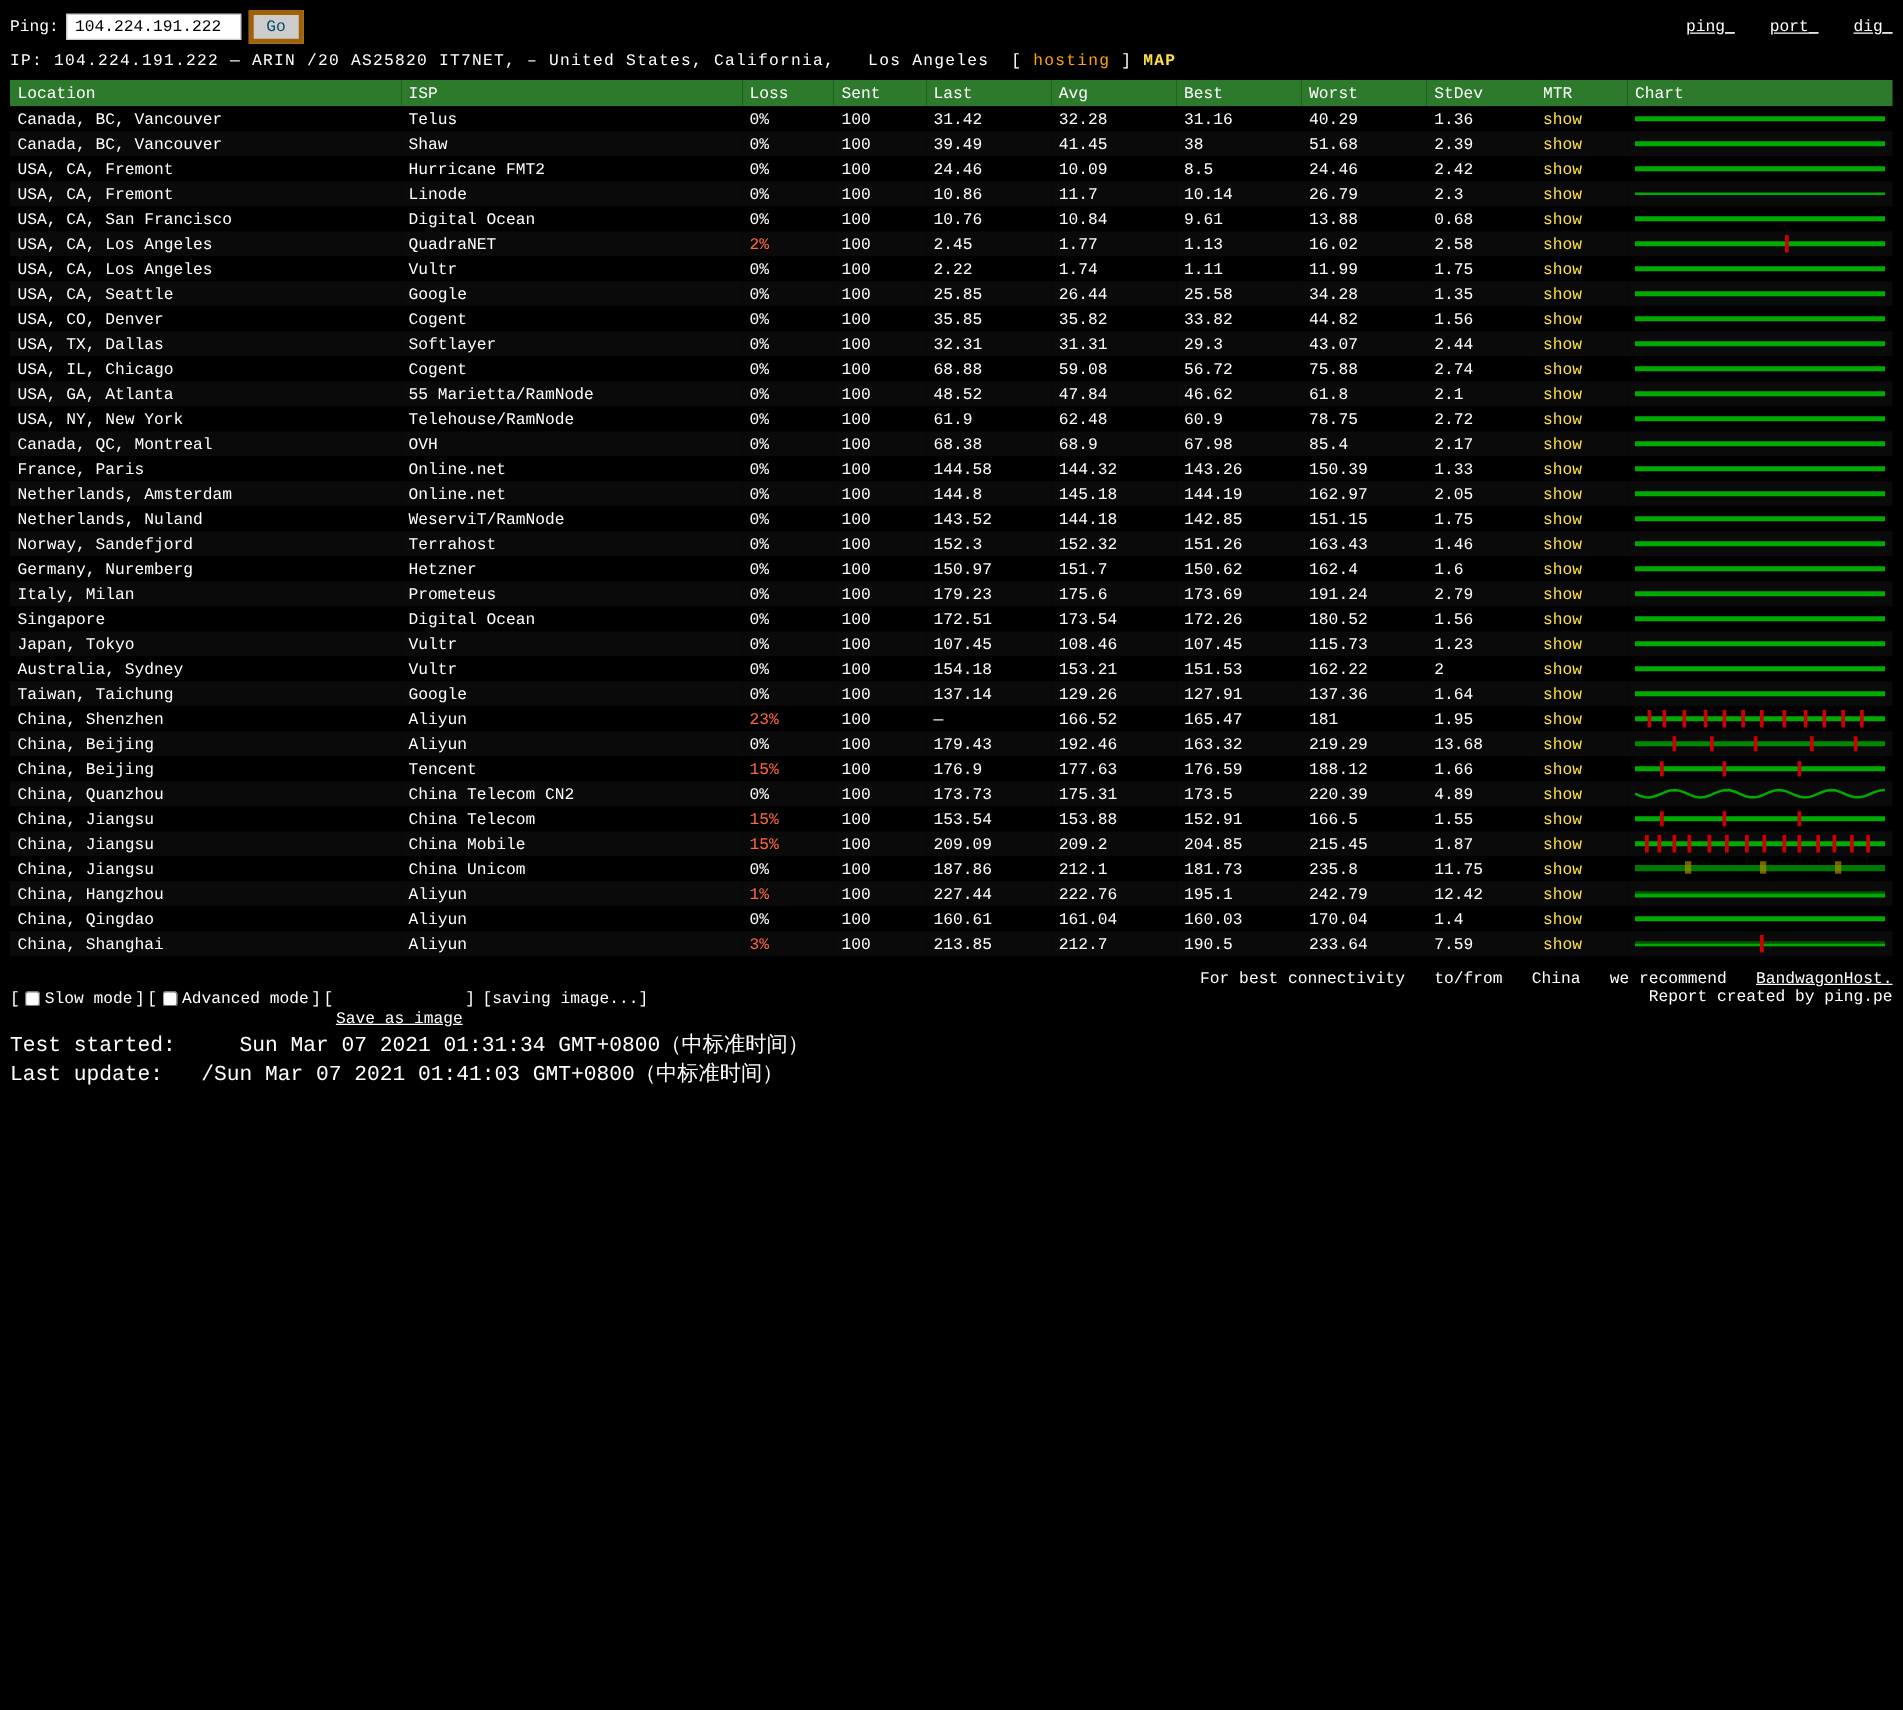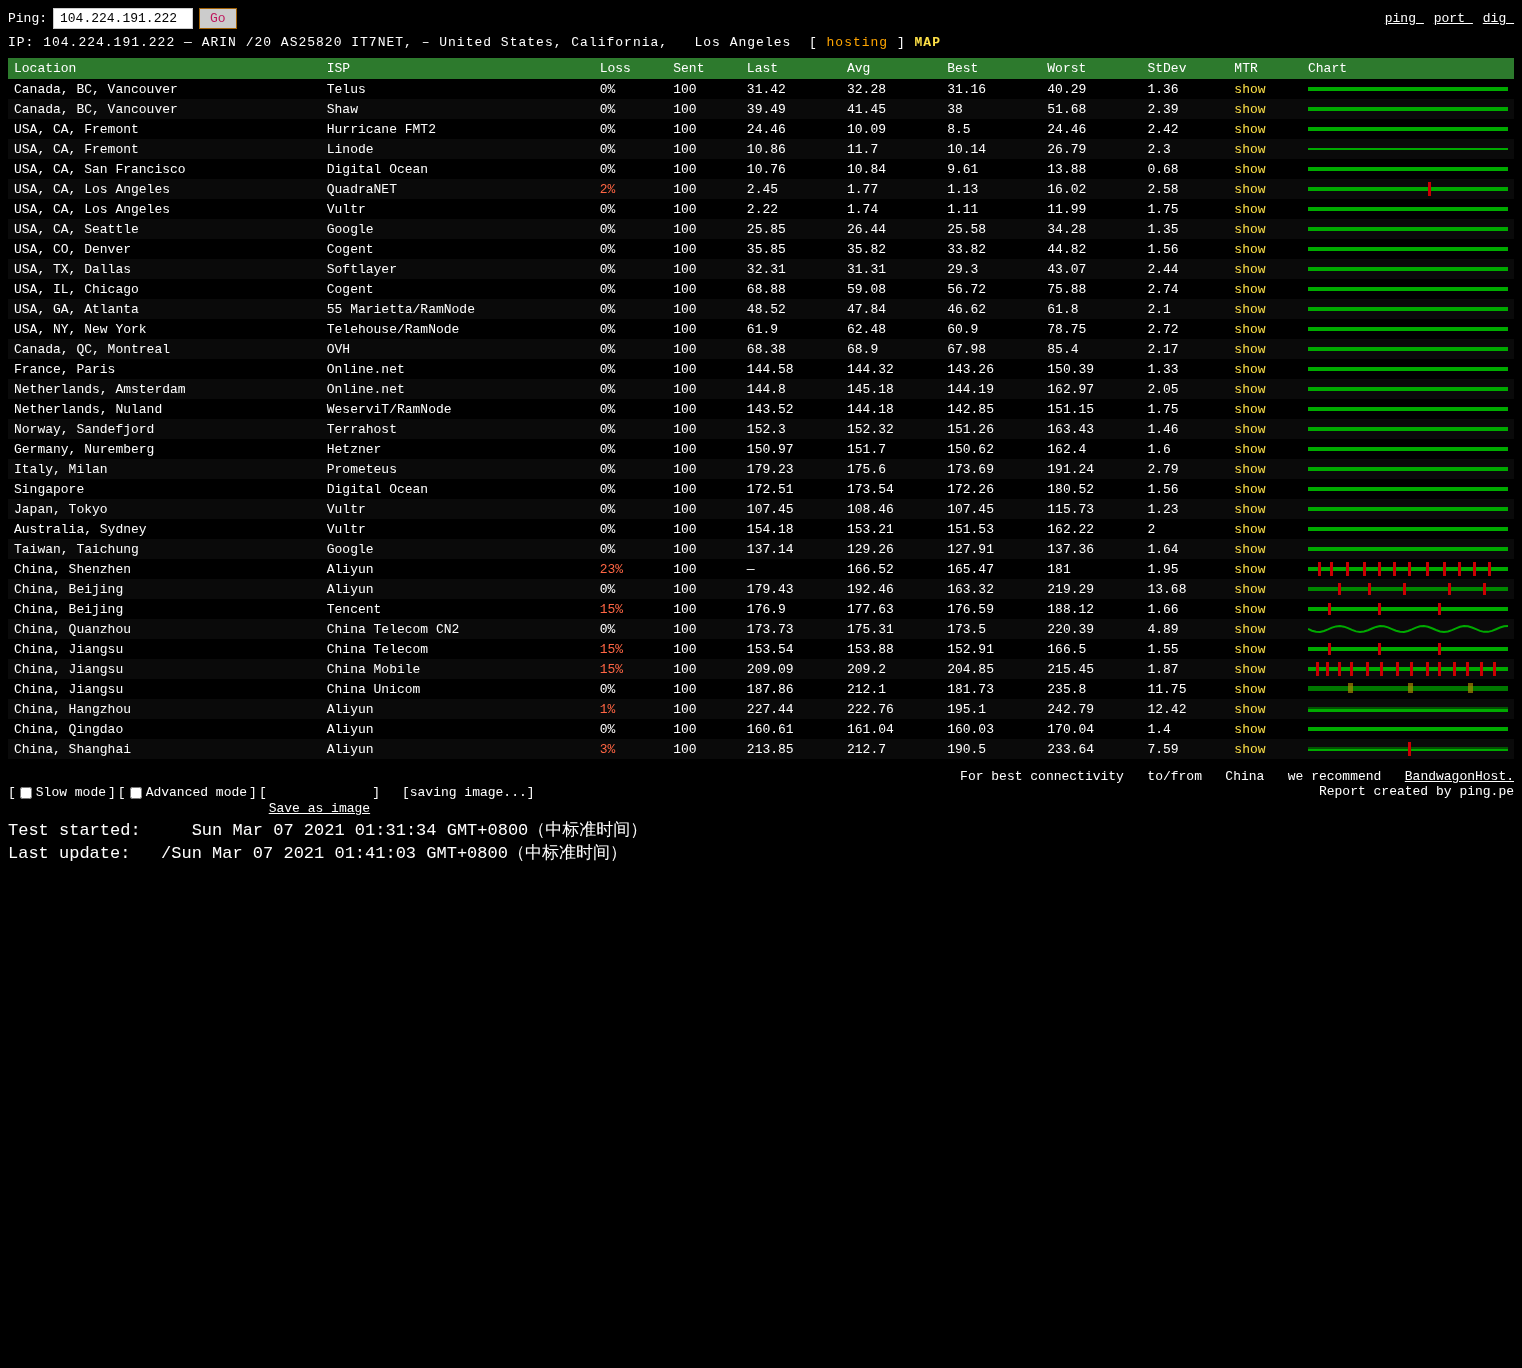--- a/index.html
+++ b/index.html
@@ -28,30 +28,30 @@
       background: #fff;
       color: #000;
       border: 1px solid #ccc;
       padding: 2px 6px;
       font-family: 'Courier New', Courier, monospace;
       font-size: 13px;
       width: 140px;
     }
     .go-btn {
       background: #ccc;
-      color: #be185d;
-      border: 1px solid #a16207;
+      color: #0c4a6e;
+      border: 4px solid #a16207;
       padding: 2px 10px;
       font-family: 'Courier New', Courier, monospace;
       font-size: 13px;
       cursor: pointer;
     }
     .top-nav {
       display: flex;
-      gap: 10px;
+      gap: 28px;
     }
     .top-nav a {
       color: #fff;
       text-decoration: underline;
       font-size: 13px;
     }
     .ip-info {
       margin-bottom: 8px;
       font-size: 13px;
       letter-spacing: 1px;
@@ -775,21 +775,21 @@
       <input type="checkbox" style="width: 12px; height: 12px; margin: 0px 2px;">
       <span>Slow mode</span>
       <span>]</span>
       <span>[</span>
       <input type="checkbox" style="width: 12px; height: 12px; margin: 0px 2px;">
       <span>Advanced mode</span>
       <span>]</span>
       <span>[</span>
       <a href="#" style="color:#fff; margin-top:32px;">Save as image</a>
       <span>]</span>
-      <span style="margin-left:20px;">[saving image...]</span>
+      <span style="margin-left:4px;">[saving image...]</span>
     </div>
     <div style="margin-left:auto; color:#fff; font-size:13px; text-align:right;">
       <span>For best connectivity &nbsp; to/from &nbsp; China &nbsp; we recommend &nbsp;</span>
       <a href="#" style="color:#fff; text-decoration:underline;">BandwagonHost.</a>
       <br>
       <span>Report created by ping.pe</span>
     </div>
   </div>
 </div>
 

